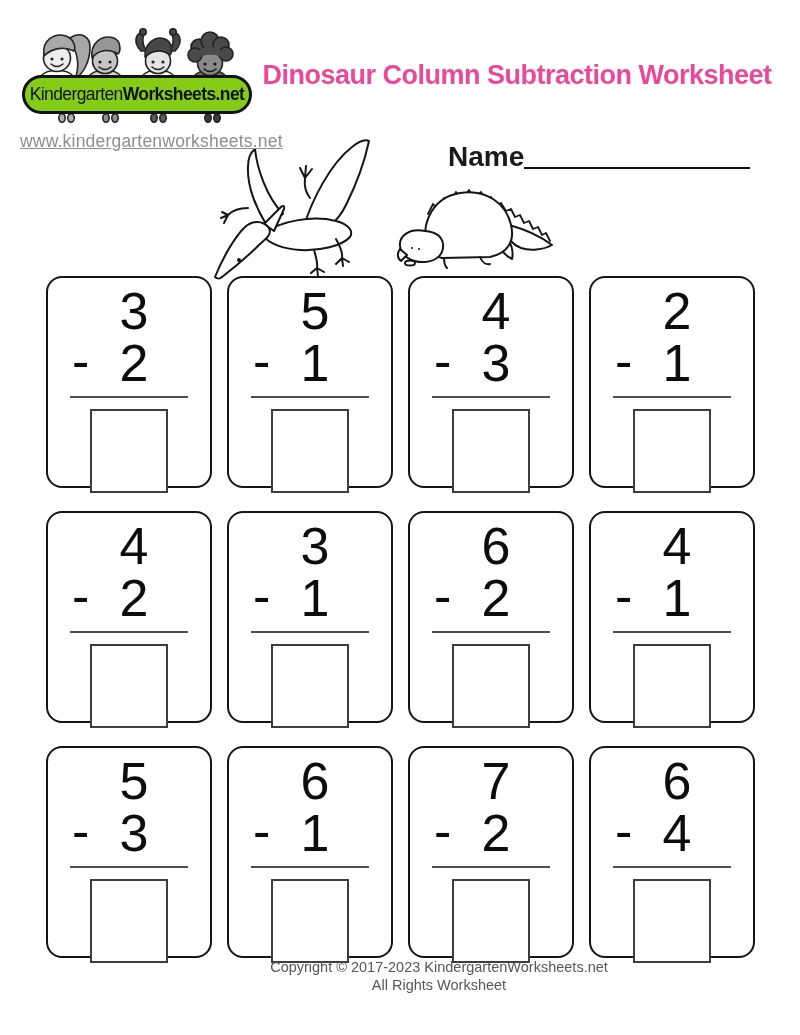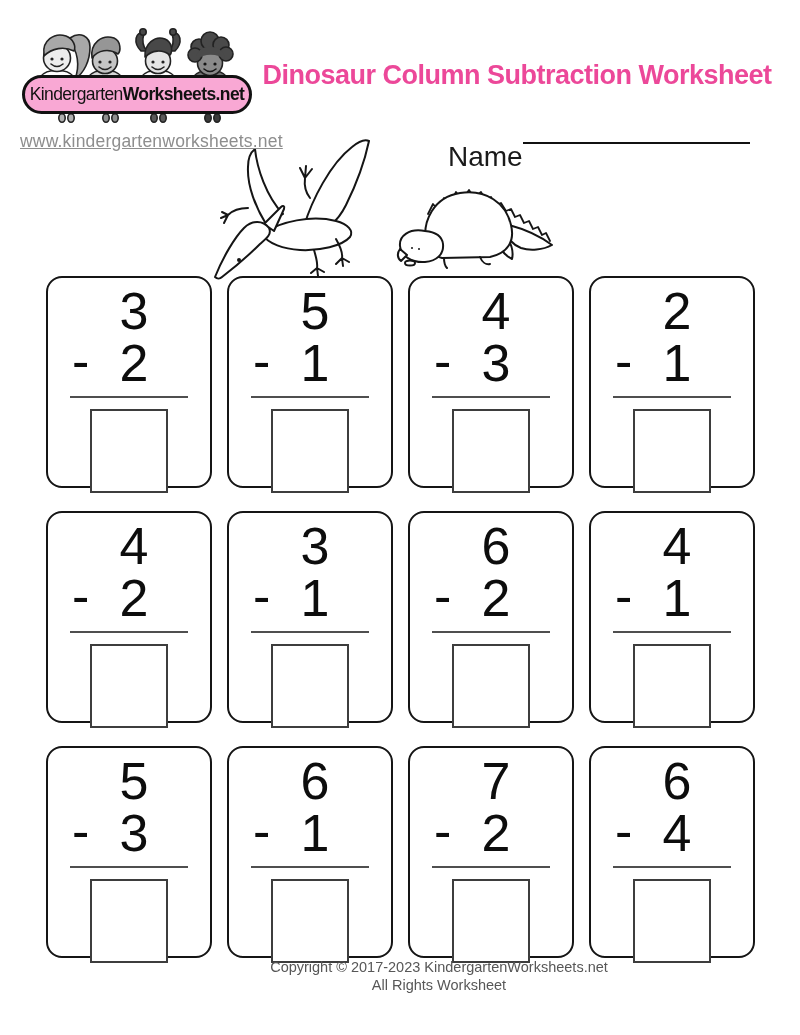--- a/index.html
+++ b/index.html
@@ -4,38 +4,38 @@
 <style>
   html,body{margin:0;padding:0;}
   body{
     width:800px;height:1035px;position:relative;overflow:hidden;
     background:#ffffff;font-family:"Liberation Sans",sans-serif;color:#111;
   }
   
   .kids-svg{position:absolute;left:24px;top:20px;z-index:1;}
   .logo-banner{
     position:absolute;left:22px;top:75px;width:230px;height:39px;z-index:2;
-    background:#f9a8d4;border:3px solid #111;border-radius:20px;
+    background:#84cc16;border:3px solid #111;border-radius:20px;
     display:flex;align-items:center;justify-content:center;box-sizing:border-box;
     white-space:nowrap;
   }
   .logo-banner .lb-reg{font-size:17.5px;letter-spacing:-0.6px;font-weight:400;color:#111;}
   .logo-banner .lb-bold{font-size:17.5px;letter-spacing:-0.6px;font-weight:700;color:#111;}
   .site-url{
     position:absolute;left:20px;top:131px;width:250px;
     font-size:17.5px;color:#8e8e8e;letter-spacing:0.2px;z-index:2;text-decoration:underline;
   }
   
   .page-title{
     position:absolute;left:256px;top:58px;width:522px;text-align:center;
     font-size:27px;font-weight:700;letter-spacing:-0.5px;color:#ec4899;line-height:34px;
   }
   .name-row{
     position:absolute;left:448px;top:142px;width:302px;
-    display:flex;align-items:flex-start;z-index:3;
+    display:flex;align-items:flex-end;z-index:3;font-weight:bold;
   }
   .name-label{font-size:28px;color:#1a1a1a;line-height:30px;}
   .name-line{flex:1;border-bottom:2px solid #111;height:0;margin-bottom:3px;}
   
   .ptero-svg{position:absolute;left:208px;top:138px;z-index:1;}
   .dino-svg{position:absolute;left:394px;top:181px;z-index:1;}
   
   .grid{
     position:absolute;left:46px;top:276px;z-index:4;
     display:grid;grid-template-columns:repeat(4,166px);gap:23px 15px;

